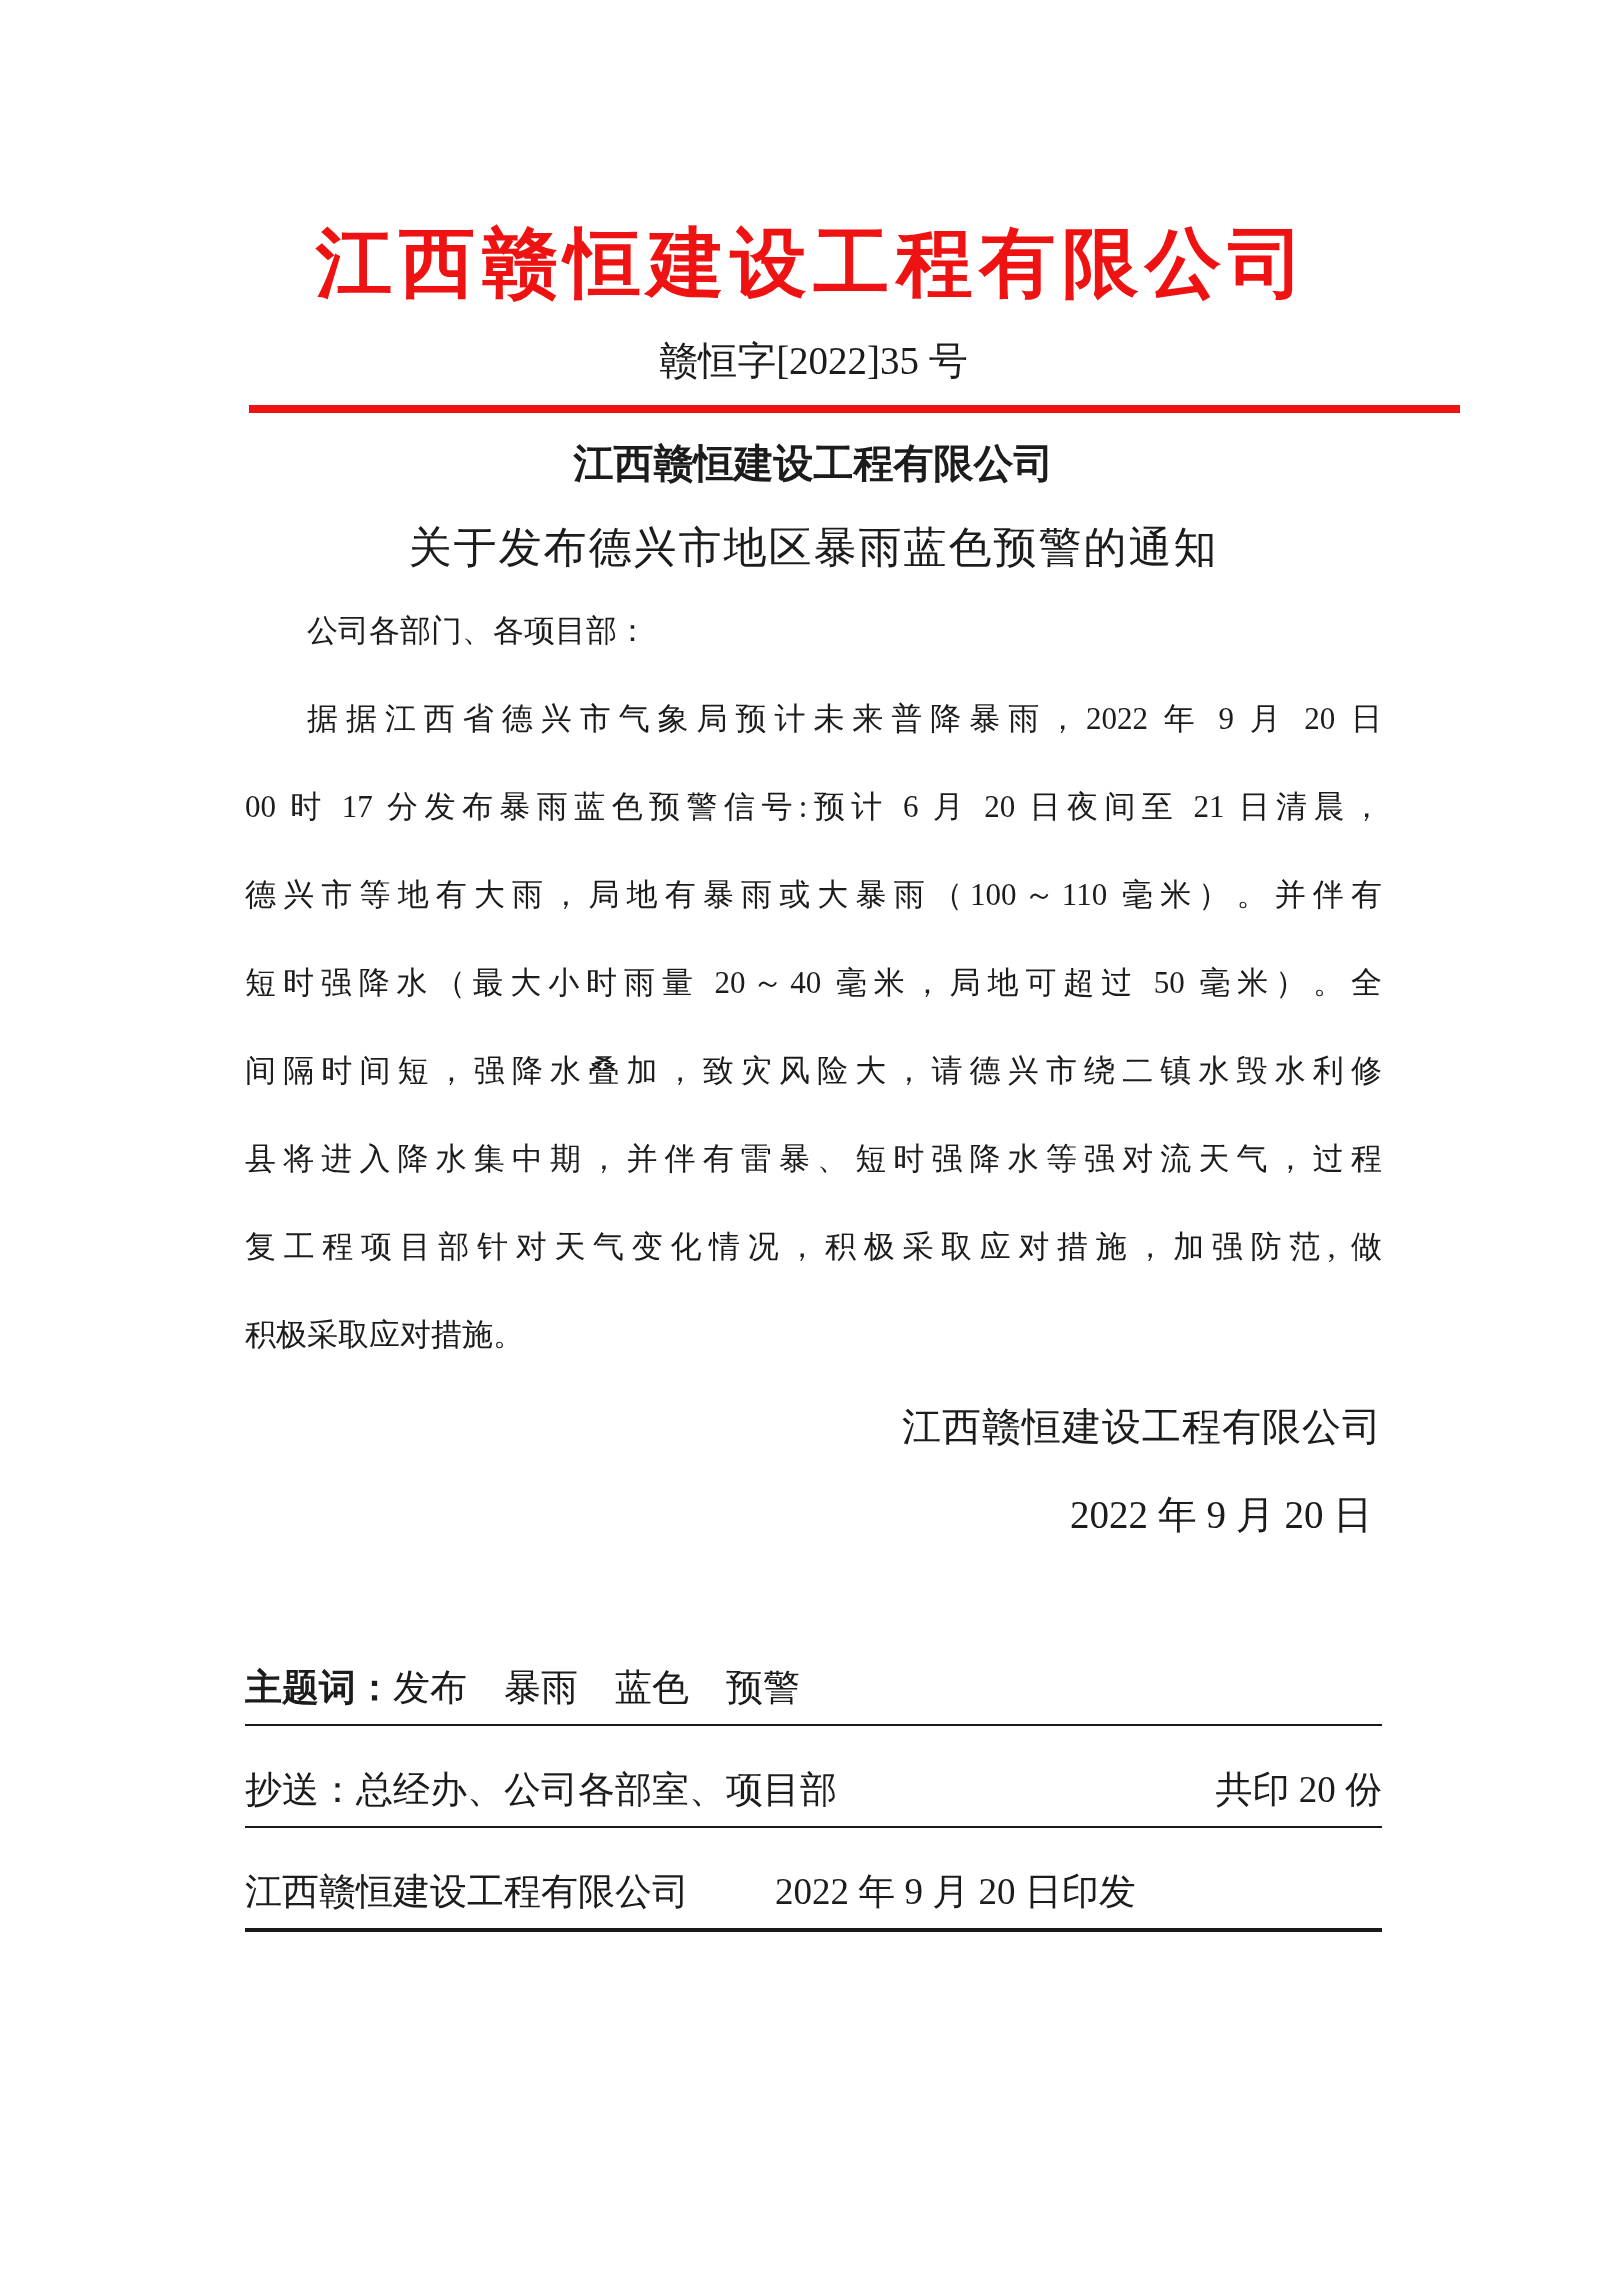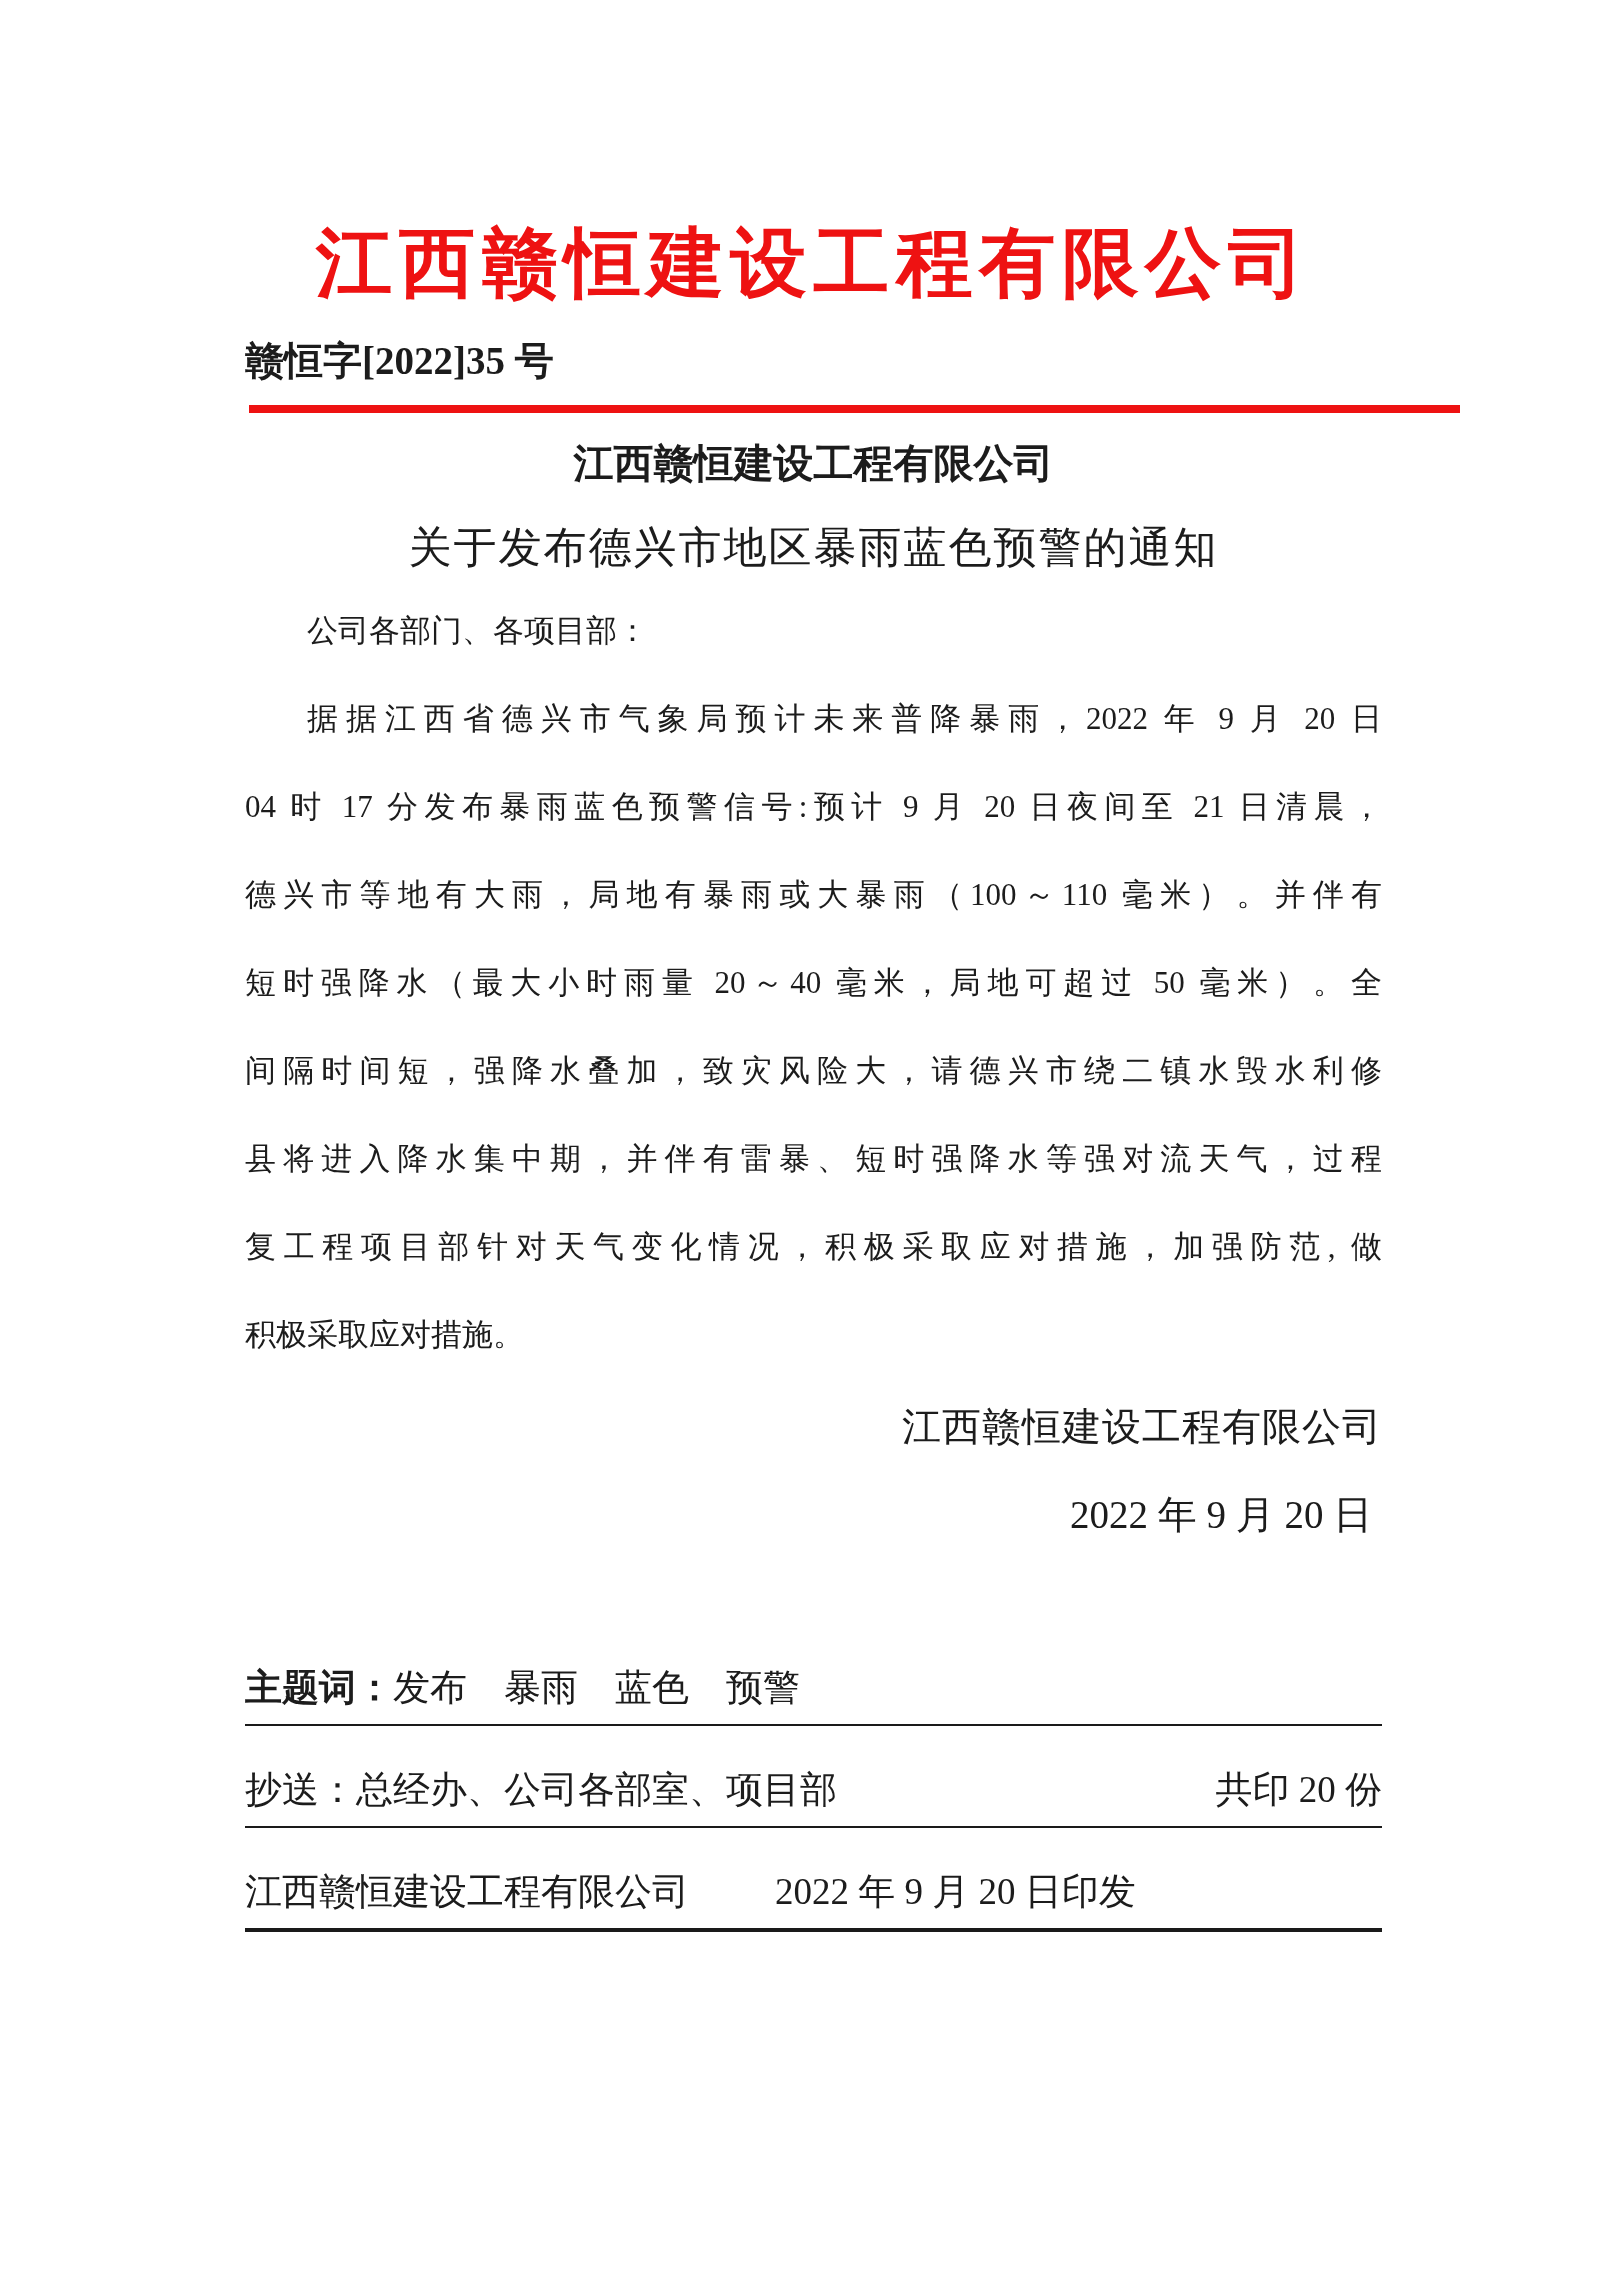--- a/index.html
+++ b/index.html
@@ -18,23 +18,23 @@
     text-align: center;
     color: #ee1212;
     font-size: 76px;
     font-weight: 700;
     letter-spacing: 6.9px;
     line-height: 98px;
     white-space: nowrap;
   }
   .doc-number {
     margin-top: 11.8px;
-    text-align: left;
+    text-align: center;
     font-size: 39px;
-    font-weight: 700;
+    font-weight: 400;
     line-height: 73px;
   }
   .red-rule {
     margin-top: 7.8px;
     margin-left: 3.9px;
     width: 1211px;   
     height: 8.8px;
     background: #ee1212;
   }
   .org-heading {
@@ -100,21 +100,21 @@
 
   <div class="red-rule"></div>
 
   <div class="org-heading">江西赣恒建设工程有限公司</div>
 
   <div class="notice-title">关于发布德兴市地区暴雨蓝色预警的通知</div>
 
   <div class="body-block">
     <div class="bline indent no-justify">公司各部门、各项目部：</div>
     <div class="bline indent">据据江西省德兴市气象局预计未来普降暴雨，2022 年 9 月 20 日</div>
-    <div class="bline">04 时 17 分发布暴雨蓝色预警信号:预计 9 月 20 日夜间至 21 日清晨，</div>
+    <div class="bline">00 时 17 分发布暴雨蓝色预警信号:预计 6 月 20 日夜间至 21 日清晨，</div>
     <div class="bline">德兴市等地有大雨，局地有暴雨或大暴雨（100～110 毫米）。并伴有</div>
     <div class="bline">短时强降水（最大小时雨量 20～40 毫米，局地可超过 50 毫米）。全</div>
     <div class="bline">间隔时间短，强降水叠加，致灾风险大，请德兴市绕二镇水毁水利修</div>
     <div class="bline">县将进入降水集中期，并伴有雷暴、短时强降水等强对流天气，过程</div>
     <div class="bline">复工程项目部针对天气变化情况，积极采取应对措施，加强防范, 做</div>
     <div class="bline no-justify">积极采取应对措施。</div>
   </div>
 
   <div class="signature">
     <div class="sig-org">江西赣恒建设工程有限公司</div>

